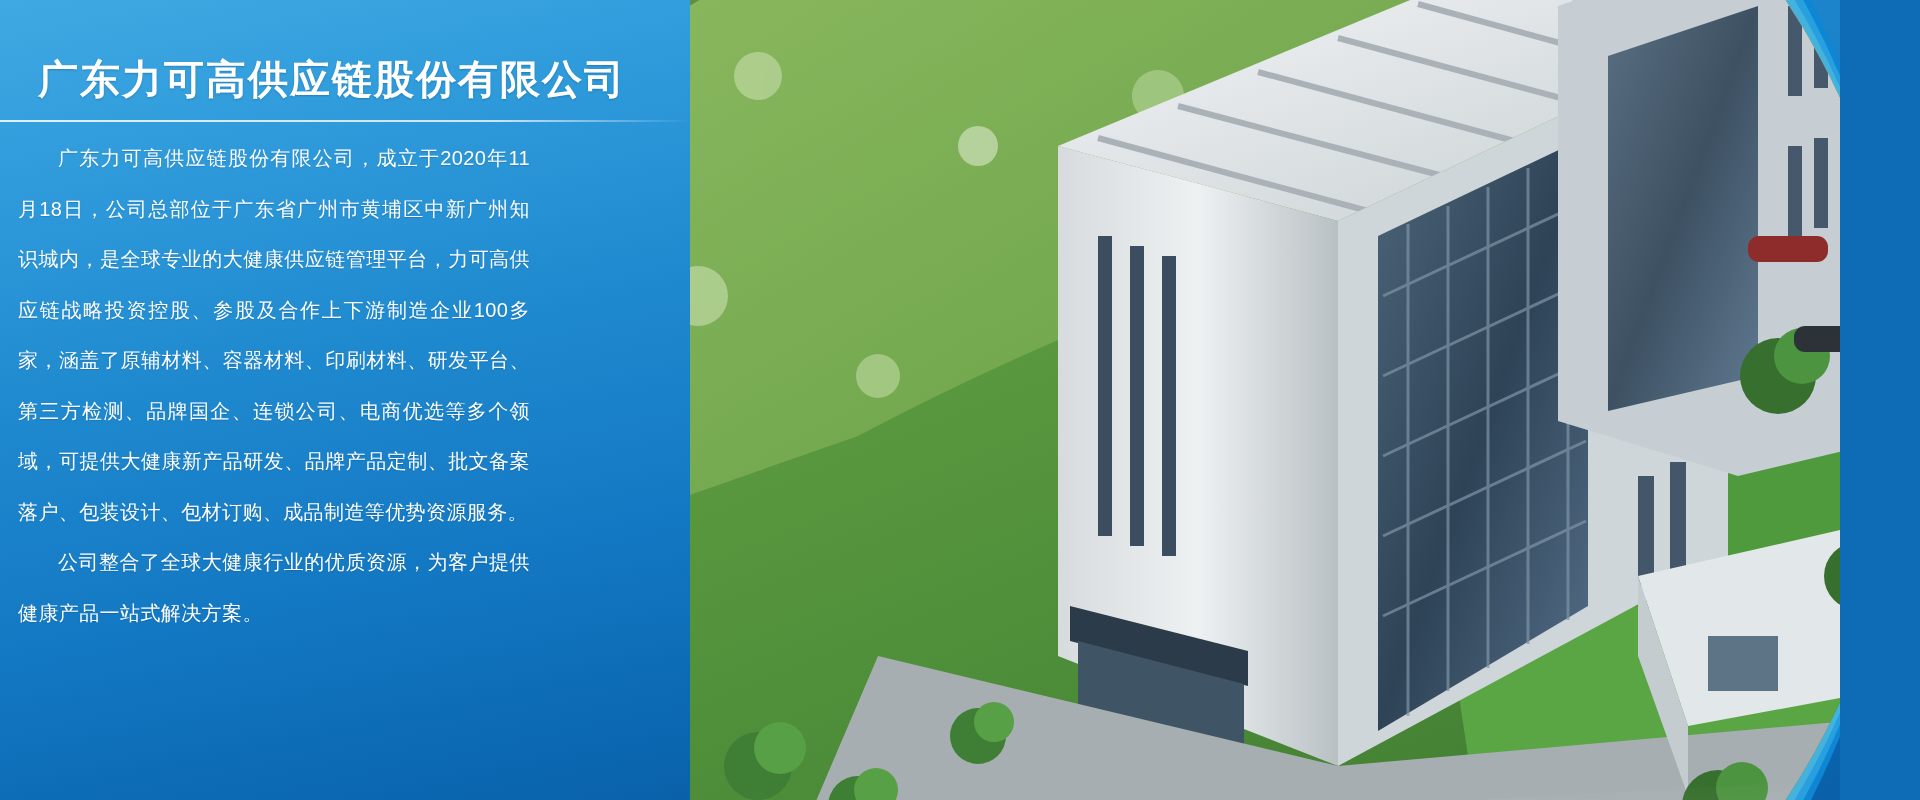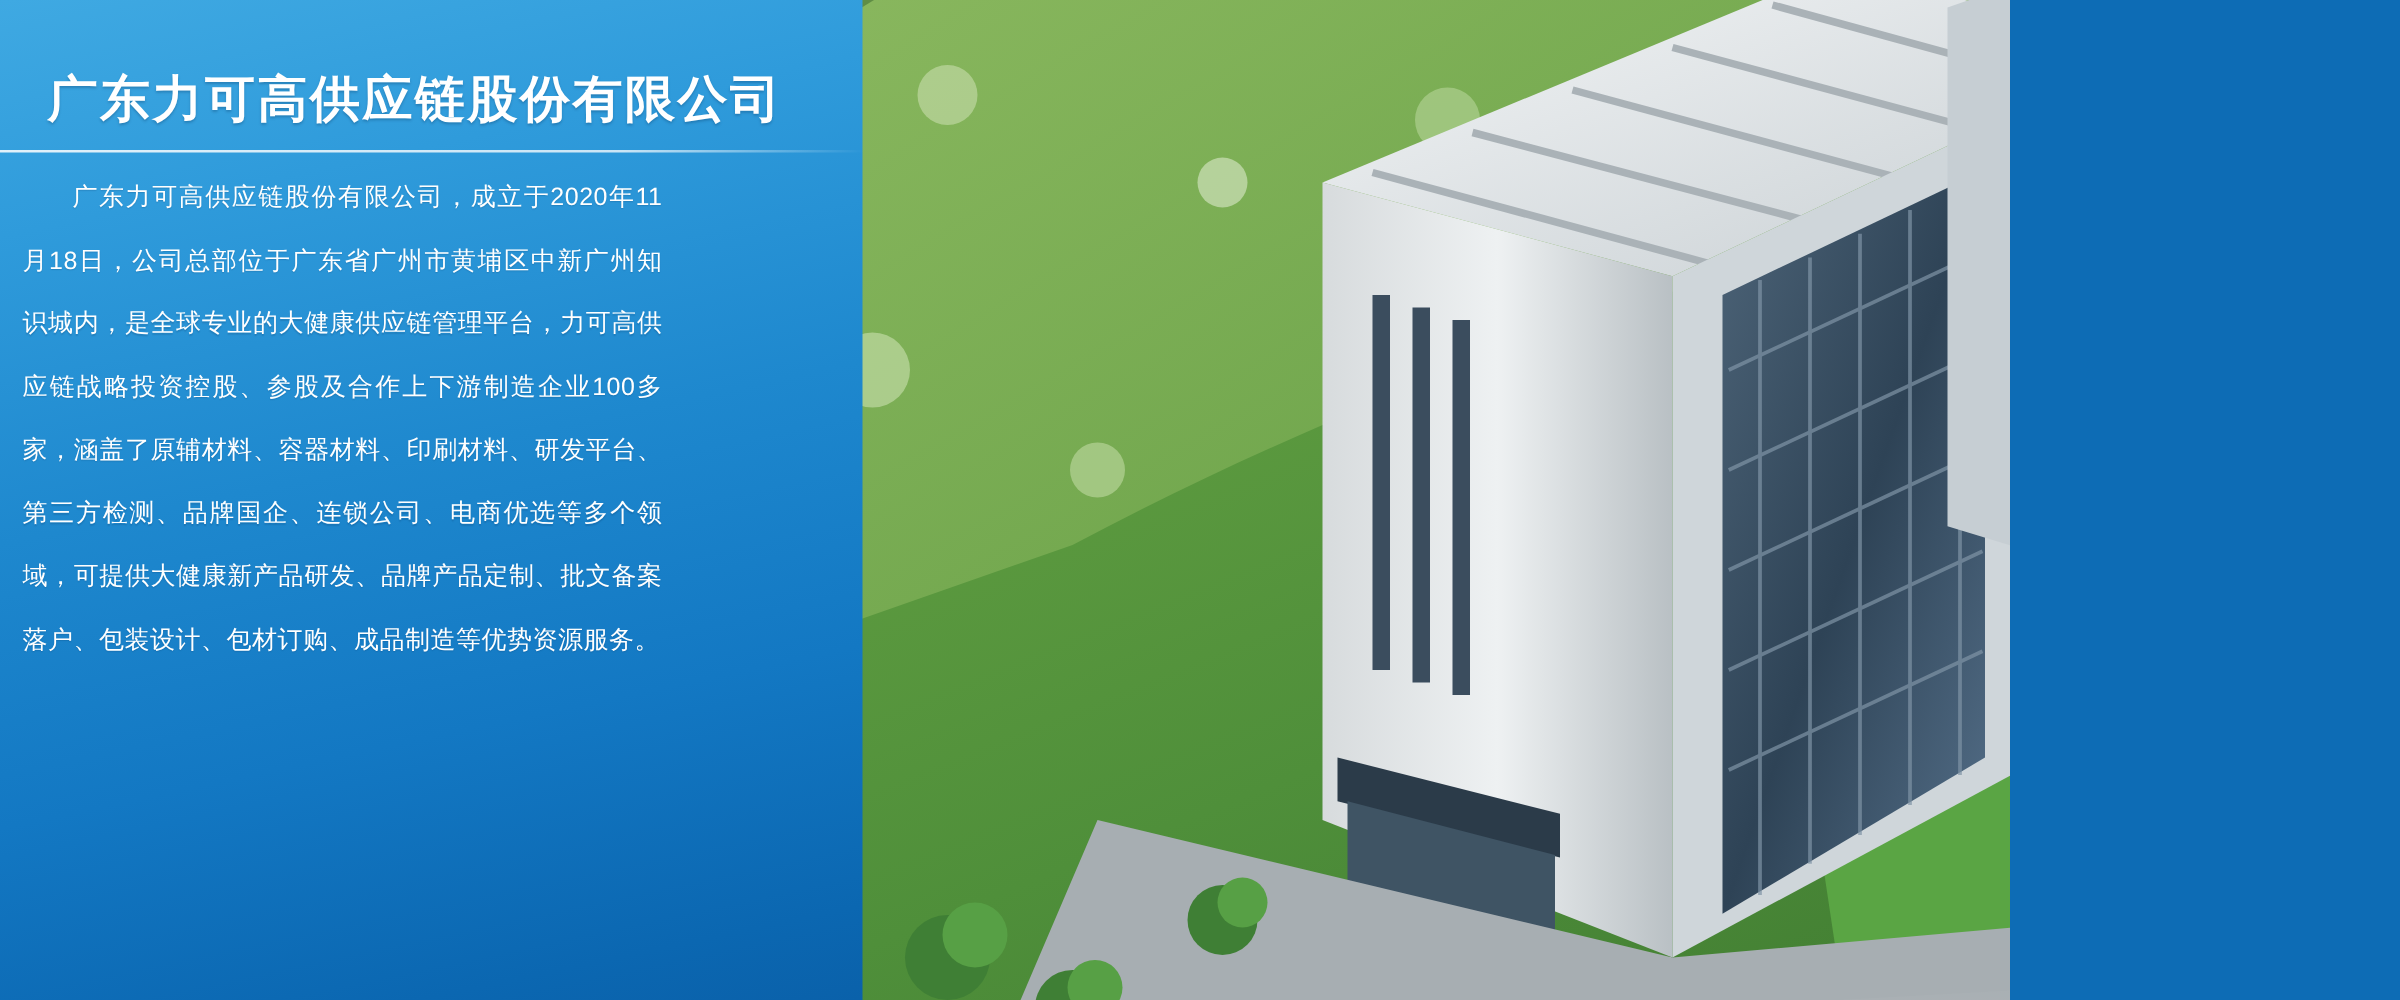--- a/index.html
+++ b/index.html
@@ -1,18 +1,18 @@
 <!DOCTYPE html>
 <html><head>
 <meta charset="utf-8">
 <style>
   html,body{margin:0;padding:0;background:#0d6cb5;}
   *{box-sizing:border-box;}
   .stage{
-    position:relative;width:1608px;height:800px;overflow:hidden;
+    position:relative;width:1840px;height:800px;overflow:hidden;
     font-family:"Liberation Sans","DejaVu Sans",sans-serif;
     background:linear-gradient(160deg,#3fa9e2 0%,#2e9ada 18%,#1d87cd 42%,#1277c2 66%,#0a66b0 88%,#0a61aa 100%);
   }
 
   
   .arc{position:absolute;border-radius:50%;pointer-events:none;}
   .arc1{ 
     width:1780px;height:1780px;left:126px;top:-490px;
     background:#0f86d4;
   }
@@ -234,16 +234,17 @@
     </div>
   </div>
 
   <div class="leftmask"></div>
 
   <div class="content">
     <div class="title">广东力可高供应链股份有限公司</div>
     <div class="divider"></div>
     <div class="body-text">
       <p>广东力可高供应链股份有限公司，成立于2020年11月18日，公司总部位于广东省广州市黄埔区中新广州知识城内，是全球专业的大健康供应链管理平台，力可高供应链战略投资控股、参股及合作上下游制造企业100多家，涵盖了原辅材料、容器材料、印刷材料、研发平台、第三方检测、品牌国企、连锁公司、电商优选等多个领域，可提供大健康新产品研发、品牌产品定制、批文备案落户、包装设计、包材订购、成品制造等优势资源服务。</p>
+      <p>公司整合了全球大健康行业的优质资源，为客户提供健康产品一站式解决方案。</p>
     </div>
   </div>
 
 </div>
 
 </body></html>

